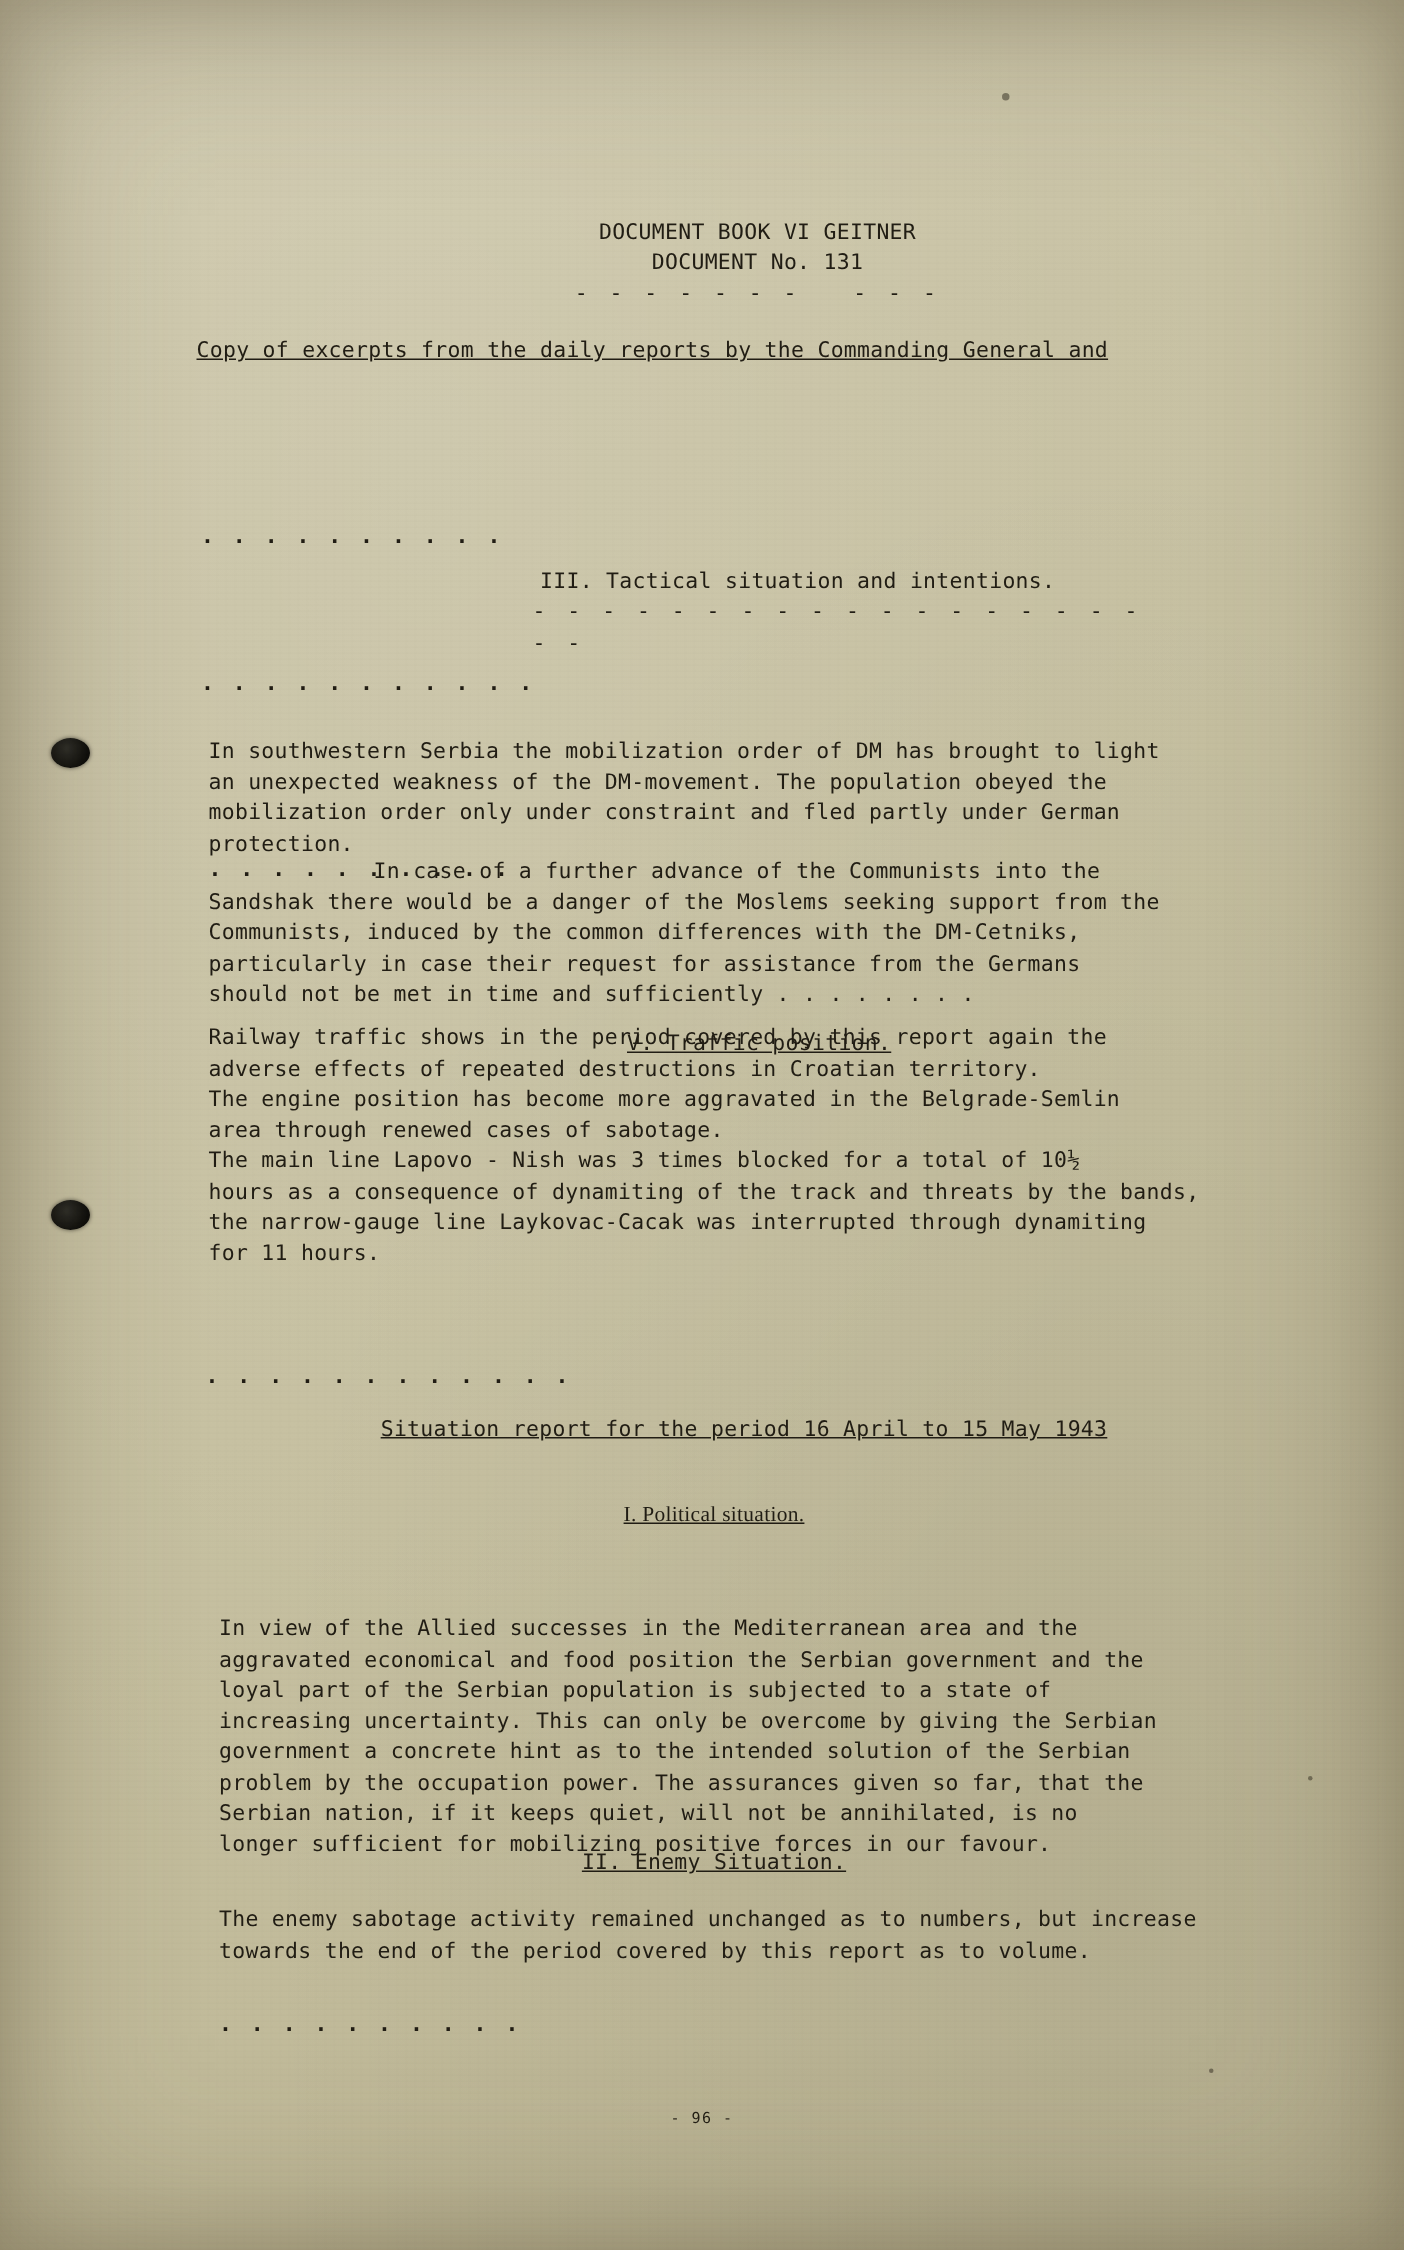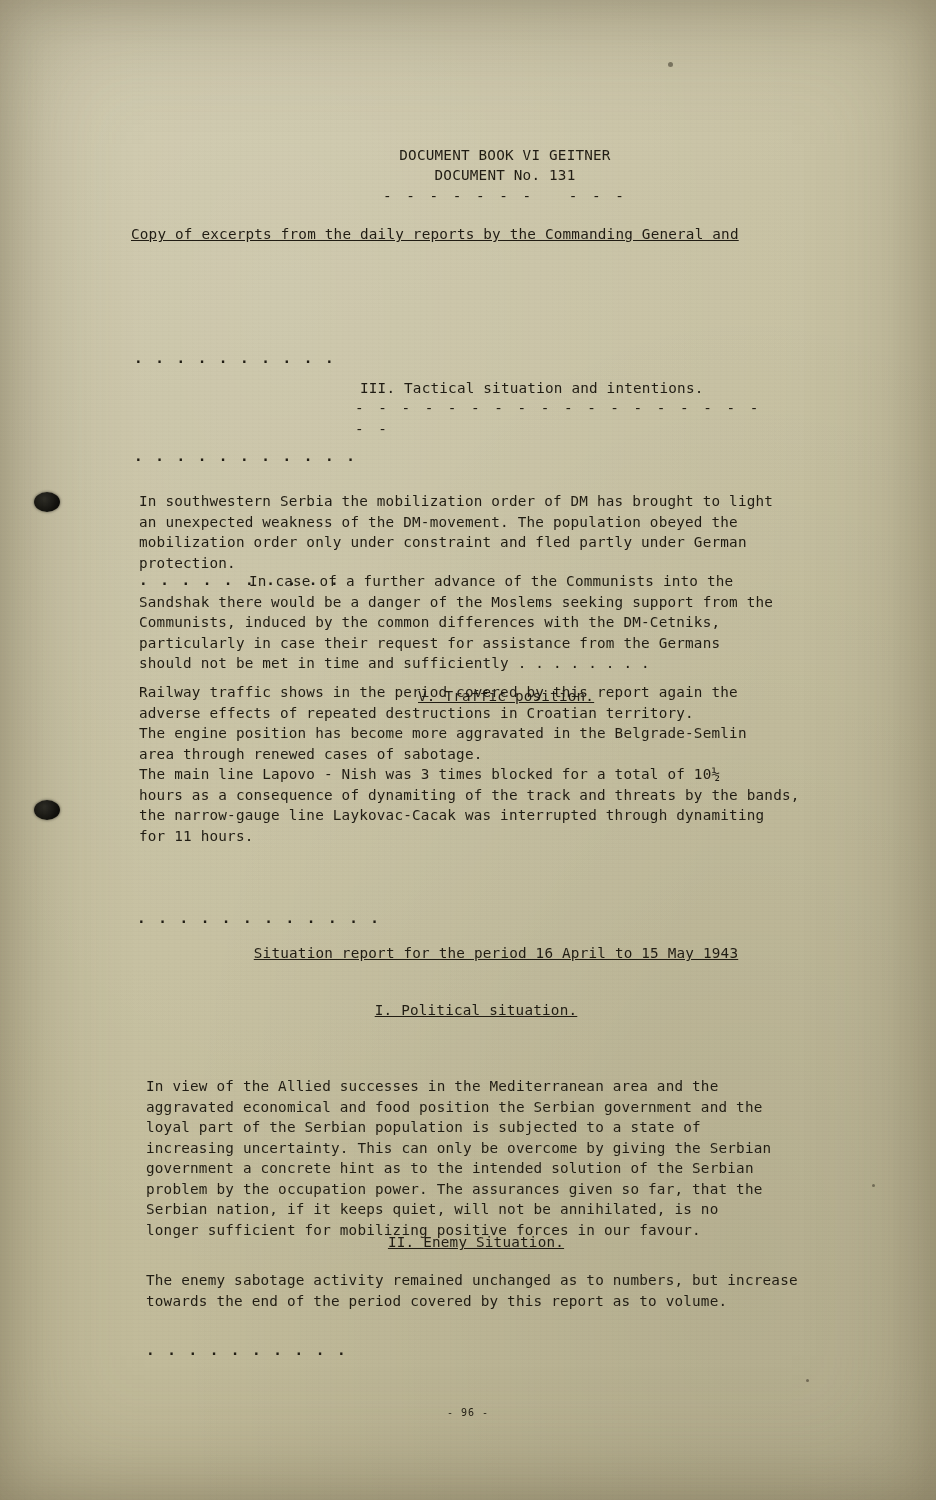--- a/index.html
+++ b/index.html
@@ -132,21 +132,21 @@
 area through renewed cases of sabotage.
 The main line Lapovo - Nish was 3 times blocked for a total of 10½
 hours as a consequence of dynamiting of the track and threats by the bands,
 the narrow-gauge line Laykovac-Cacak was interrupted through dynamiting
 for 11 hours.</div>
 
     <div class="blk dots" style="left:137px; top:908px;">. . . . . . . . . . . .</div>
 
     <div class="blk uline ctr" style="left:186px; top:943px; width:620px;">Situation report for the period 16 April to 15 May 1943</div>
 
-    <div class="blk uline ctr" style="left:336px; top:1000px; width:280px;">I. Political situation.</div>
+    <div class="blk uline ctr" style="left:336px; top:1000px; width:280px;font-family:Liberation Serif, serif;">I. Political situation.</div>
 
     <div class="blk" style="left:146px; top:1076px; width:725px;">In view of the Allied successes in the Mediterranean area and the
 aggravated economical and food position the Serbian government and the
 loyal part of the Serbian population is subjected to a state of
 increasing uncertainty. This can only be overcome by giving the Serbian
 government a concrete hint as to the intended solution of the Serbian
 problem by the occupation power. The assurances given so far, that the
 Serbian nation, if it keeps quiet, will not be annihilated, is no
 longer sufficient for mobilizing positive forces in our favour.</div>
 

